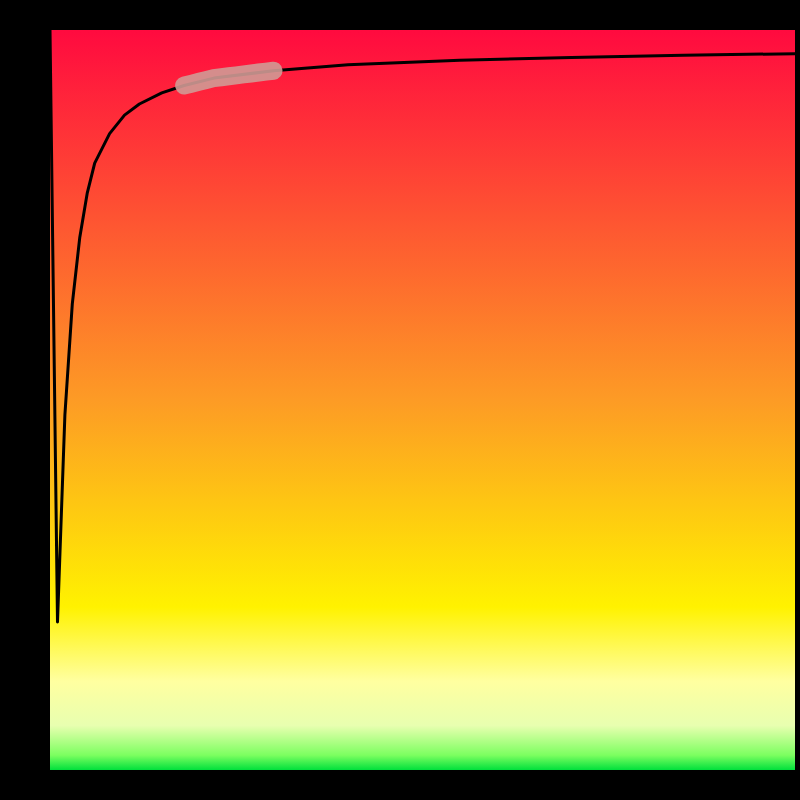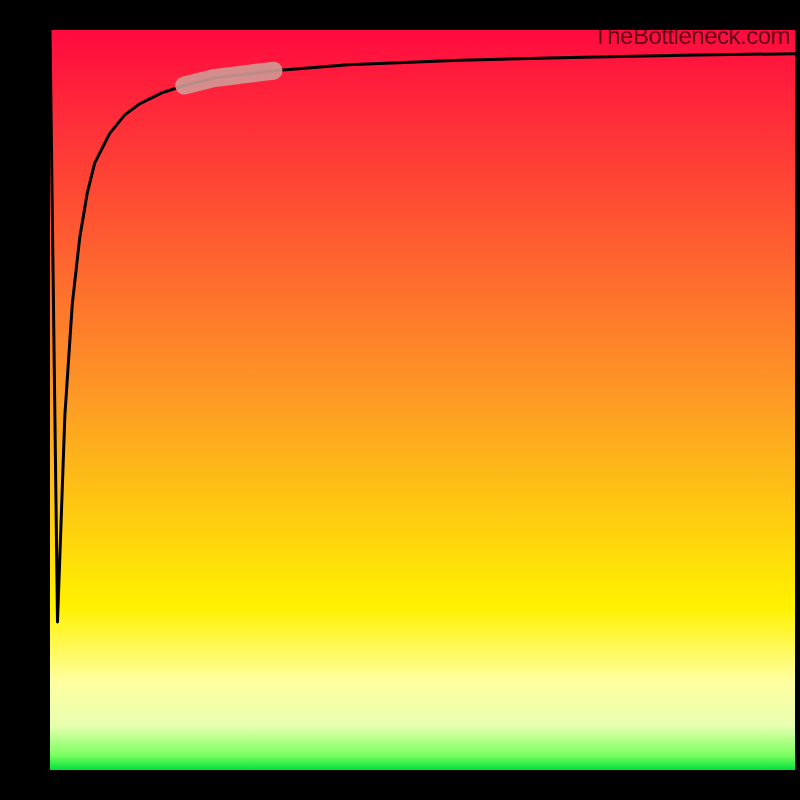--- a/index.html
+++ b/index.html
@@ -1,19 +1,19 @@
 <!DOCTYPE html>
 <html><head>
 <meta charset="utf-8">
 <style>
   * { margin: 0; padding: 0; box-sizing: border-box; }
   body { background: #000; width: 800px; height: 800px; overflow: hidden; position: relative; font-family: Arial, sans-serif; }
   .wrap { position: absolute; inset: 0; }
   svg { display: block; }
-  .watermark { position: absolute; top: 22px; right: 10px; color: rgba(0,0,0,0.65); font-size: 24px; font-weight: 400; z-index: 10; letter-spacing: -0.5px; }
+  .watermark { position: absolute; top: 13px; right: 10px; color: rgba(0,0,0,0.65); font-size: 19px; font-weight: 700; z-index: 10; letter-spacing: -0.5px; }
 </style>
 </head>
 <body>
 
 <div class="wrap">
   <div class="watermark">TheBottleneck.com</div>
   <svg id="chart" width="800" height="800">
       <defs>
         <linearGradient id="bg" x1="0" y1="0" x2="0" y2="1">
           <stop offset="0%" stop-color="#ff0a3f"></stop>

